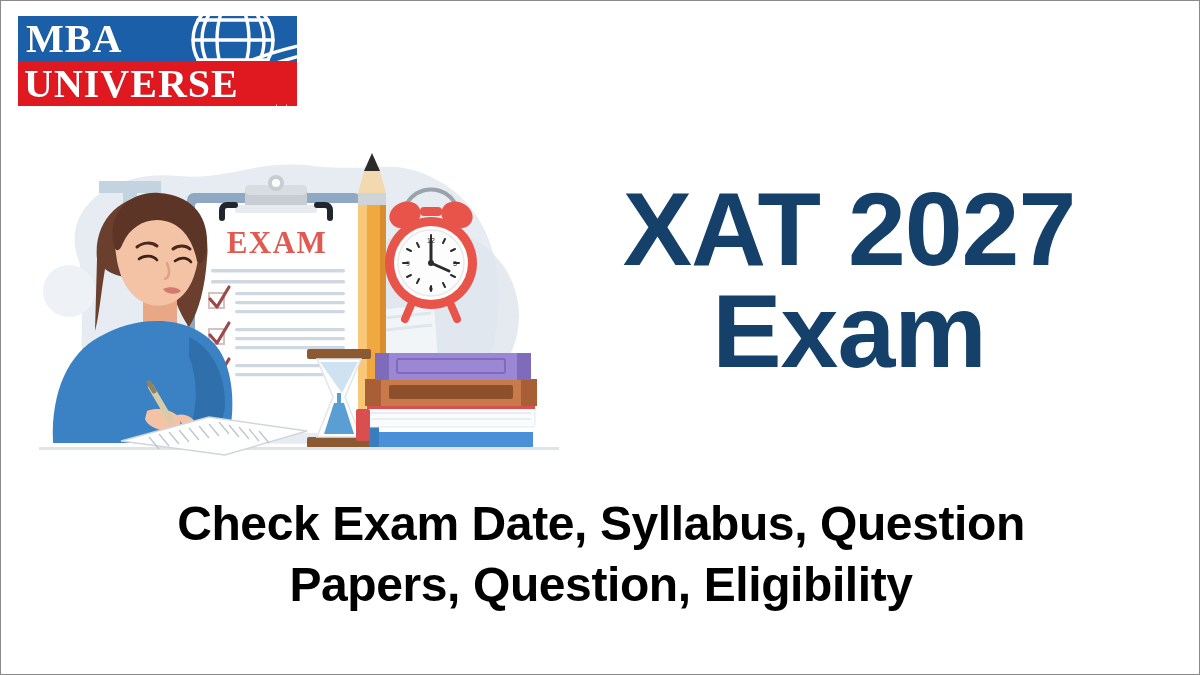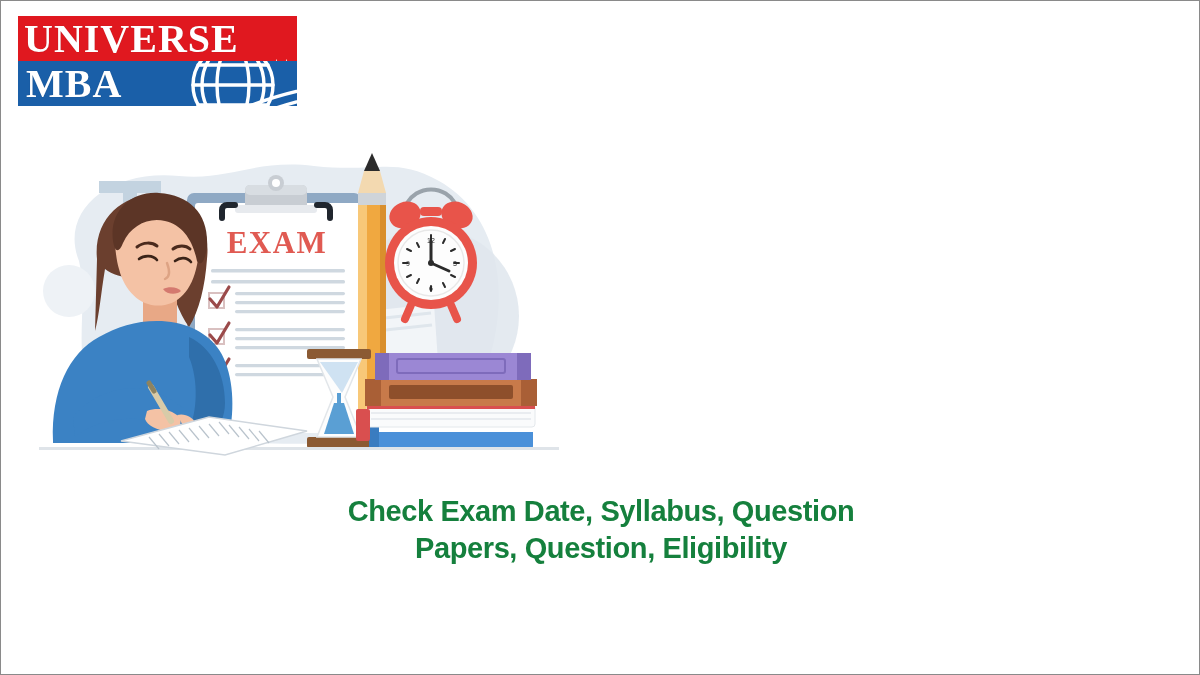--- a/index.html
+++ b/index.html
@@ -126,58 +126,58 @@
 
   
   #subtitle-block {
     position: absolute;
     left: 60px;
     top: 492px;
     width: 1080px;
     text-align: center;
   }
   .subtitle-line {
-    color: #15803d;
+    color: #000000;
     font-family: "Liberation Sans", sans-serif;
     font-weight: bold;
-    font-size: 29px;
+    font-size: 48px;
     line-height: 1.28;
     letter-spacing: -0.4px;
     white-space: nowrap;
   }
 </style>
 </head>
 <body>
 
 <div id="page">
 
   <div id="logo">
-
-    <div class="logo-row logo-bottom">
-      <span class="logo-word universe">UNIVERSE</span>
-      <div class="logo-dotcom-wrap">
-        <span class="logo-dotcom">.COM</span>
-      </div>
-    </div>
 
     <div class="logo-row logo-top">
       <span class="logo-word mba">MBA</span>
       <svg class="logo-globe" viewBox="0 0 140 96">
         <g fill="none" stroke="#ffffff" stroke-width="3.4" stroke-linecap="round">
           <ellipse cx="58" cy="48" rx="40" ry="40"></ellipse>
           <ellipse cx="58" cy="48" rx="16" ry="40"></ellipse>
           <ellipse cx="58" cy="48" rx="31" ry="40"></ellipse>
           <path d="M18 48 H98"></path>
           <path d="M23 28 H93"></path>
           <path d="M23 68 H93"></path>
           <path d="M30 92 C 60 72, 100 58, 142 50"></path>
           <path d="M42 96 C 72 80, 112 66, 150 58"></path>
           <path d="M55 98 C 85 86, 120 76, 156 68"></path>
         </g>
       </svg>
+    </div>
+
+    <div class="logo-row logo-bottom">
+      <span class="logo-word universe">UNIVERSE</span>
+      <div class="logo-dotcom-wrap">
+        <span class="logo-dotcom">.COM</span>
+      </div>
     </div>
 
   </div>
 
   <div id="illustration">
     <svg viewBox="0 0 520 330" width="520" height="330">
 
       <g>
         <path d="M40 120 C 20 70, 70 28, 140 35 C 190 40, 215 18, 275 25
                  C 340 32, 355 15, 400 40 C 450 68, 470 130, 455 200
@@ -367,19 +367,23 @@
           <path d="M190 284 L200 296"></path>
             <path d="M200 286 L210 298"></path>
           <path d="M210 288 L220 300"></path>
             <path d="M220 290 L230 302"></path>
         </g>
       </g>
 
     </svg>
   </div>
 
+  <div id="title-block">
+    <div class="title-line">XAT 2027</div>
+    <div class="title-line">Exam</div>
+  </div>
 
   <div id="subtitle-block">
     <div class="subtitle-line">Check Exam Date, Syllabus, Question</div>
     <div class="subtitle-line">Papers, Question, Eligibility</div>
   </div>
 
 </div>
 
 </body></html>

